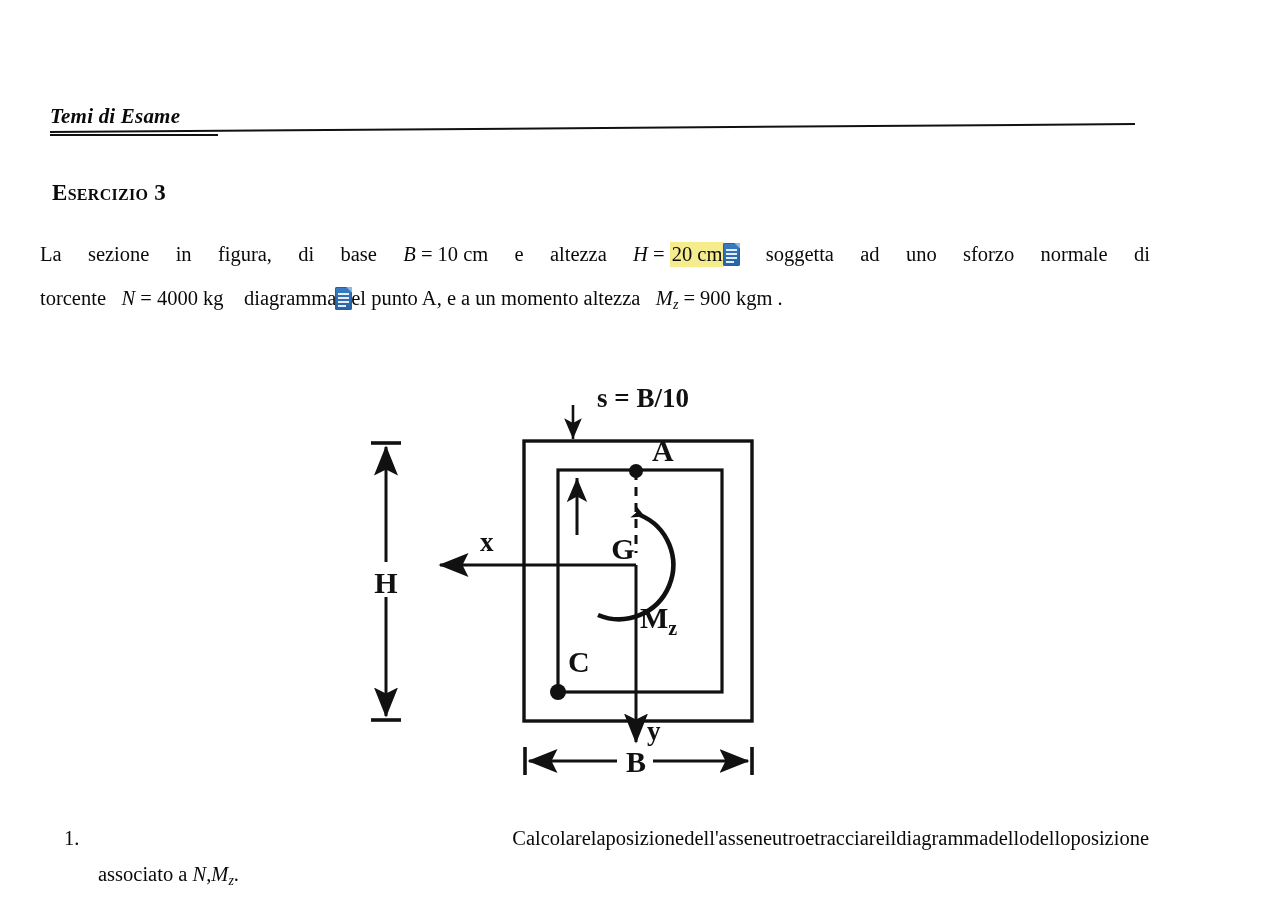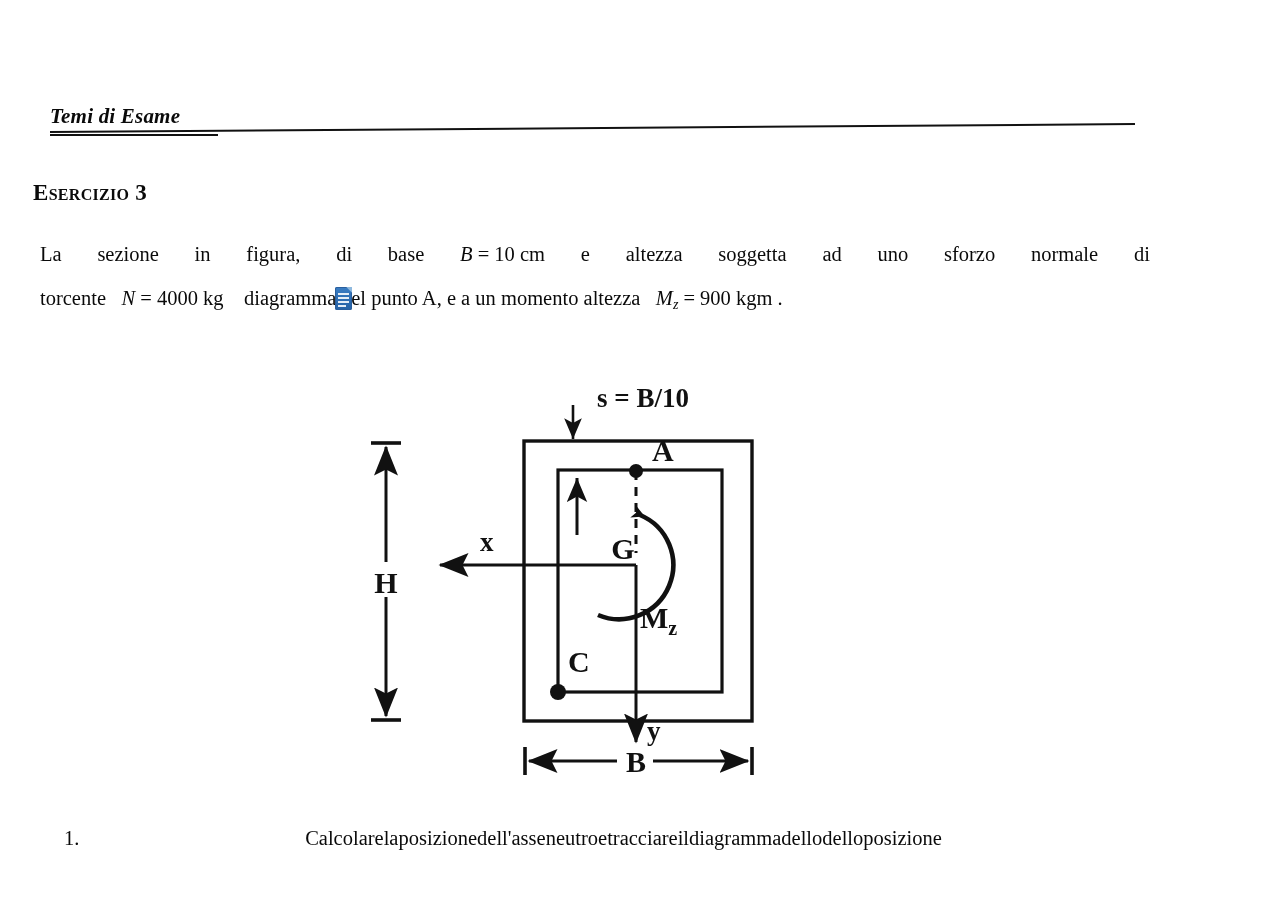--- a/index.html
+++ b/index.html
@@ -52,21 +52,21 @@
     left: 0;
     top: 30px;
     width: 168px;
     height: 2px;
     background: #111;
   }
 
   
   #exercise-heading {
     position: absolute;
-    left: 33px;
+    left: 52px;
     top: 180px;
     font-weight: bold;
     font-size: 23px;
     letter-spacing: .3px;
   }
   #exercise-heading .smallcaps { font-variant: small-caps; }
 
   
   #statement {
     position: absolute;
@@ -170,21 +170,21 @@
   }
   #questions .q-num {
     width: 34px;
     flex: 0 0 34px;
   }
   #questions .q-body {
     flex: 1 1 auto;
   }
   #questions .q-line1 {
     display: flex;
-    justify-content: center;
+    justify-content: flex-end;
     width: 100%;
     white-space: nowrap;
   }
   #questions .q-line2 {
     white-space: nowrap;
   }
 </style>
 </head>
 <body>
 
@@ -205,20 +205,23 @@
     <span>sezione</span>
     <span>in</span>
     <span>figura,</span>
     <span>di</span>
     <span>base</span>
     <span>
       <span class="mathvar">B</span><span>&nbsp;</span><span>= 10 cm</span>
     </span>
     <span>e</span>
     <span>altezza</span>
+    <span>
+      <span class="mathvar">H</span><span>&nbsp;</span><span>=</span><span>&nbsp;</span><span class="hl">20 cm</span><span class="note-icon"><span class="page"></span><span class="corner"></span><span class="rule r1"></span><span class="rule r2"></span><span class="rule r3"></span><span class="rule r4"></span></span>
+    </span>
     <span>soggetta</span>
     <span>ad</span>
     <span>uno</span>
     <span>sforzo</span>
     <span>normale</span>
     <span>di</span>
   </span>
 
   <span class="line">
     <span>torcente</span>
@@ -310,15 +313,18 @@
         <span>dell'asse</span>
         <span>neutro</span>
         <span>e</span>
         <span>tracciare</span>
         <span>il</span>
         <span>diagramma</span>
         <span>dello</span>
         <span>dello</span>
         <span>posizione</span>
       </div>
+      <div class="q-line2">
+        <span>associato a</span><span>&nbsp;</span><span class="mathvar">N</span><span>,</span><span class="mathvar">M</span><span class="mathsub">z</span><span>.</span>
+      </div>
     </div>
   </div>
 </div>
 
 </body></html>

